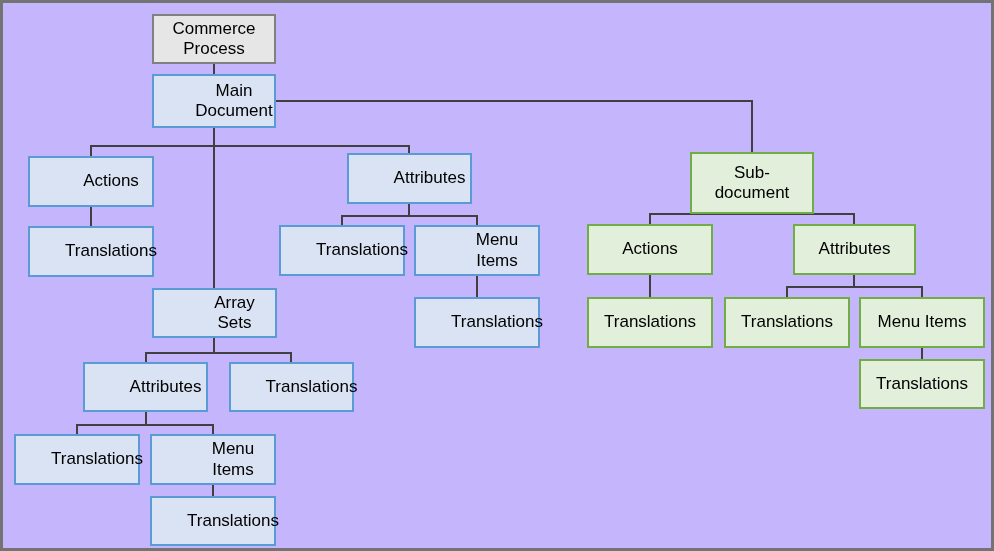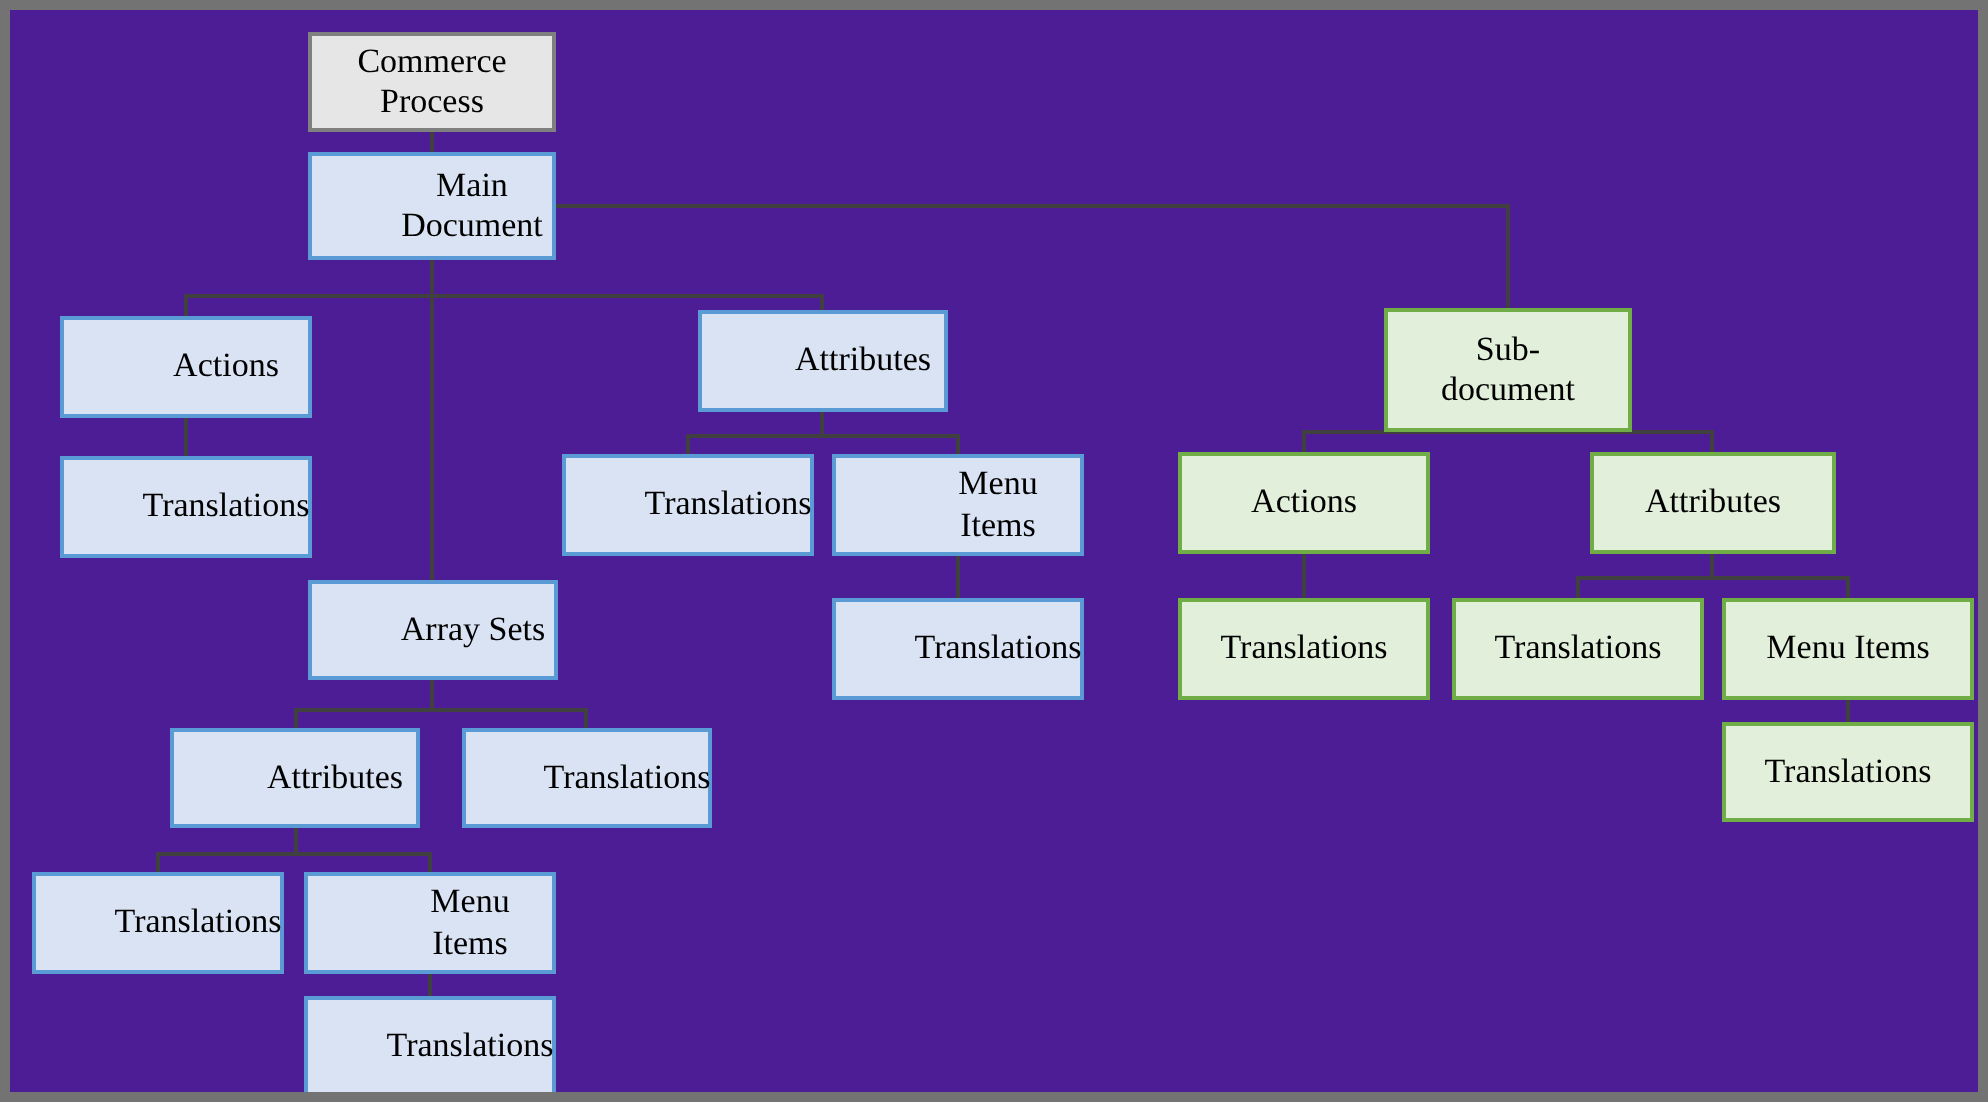--- a/index.html
+++ b/index.html
@@ -4,25 +4,25 @@
 <style>
   html, body {
     margin: 0;
     padding: 0;
     background: #ffffff;
   }
   #canvas {
     position: relative;
     width: 994px;
     height: 551px;
-    background: #4c1d95;
-    border: 5px solid #737373;
+    background: #c4b5fd;
+    border: 3px solid #737373;
     box-sizing: border-box;
     overflow: hidden;
-    font-family: Liberation Serif, serif;
+    font-family: Liberation Sans, sans-serif;
   }
   #edge-layer {
     position: absolute;
     left: 0;
     top: 0;
     width: 994px;
     height: 551px;
     pointer-events: none;
   }
   .node {

